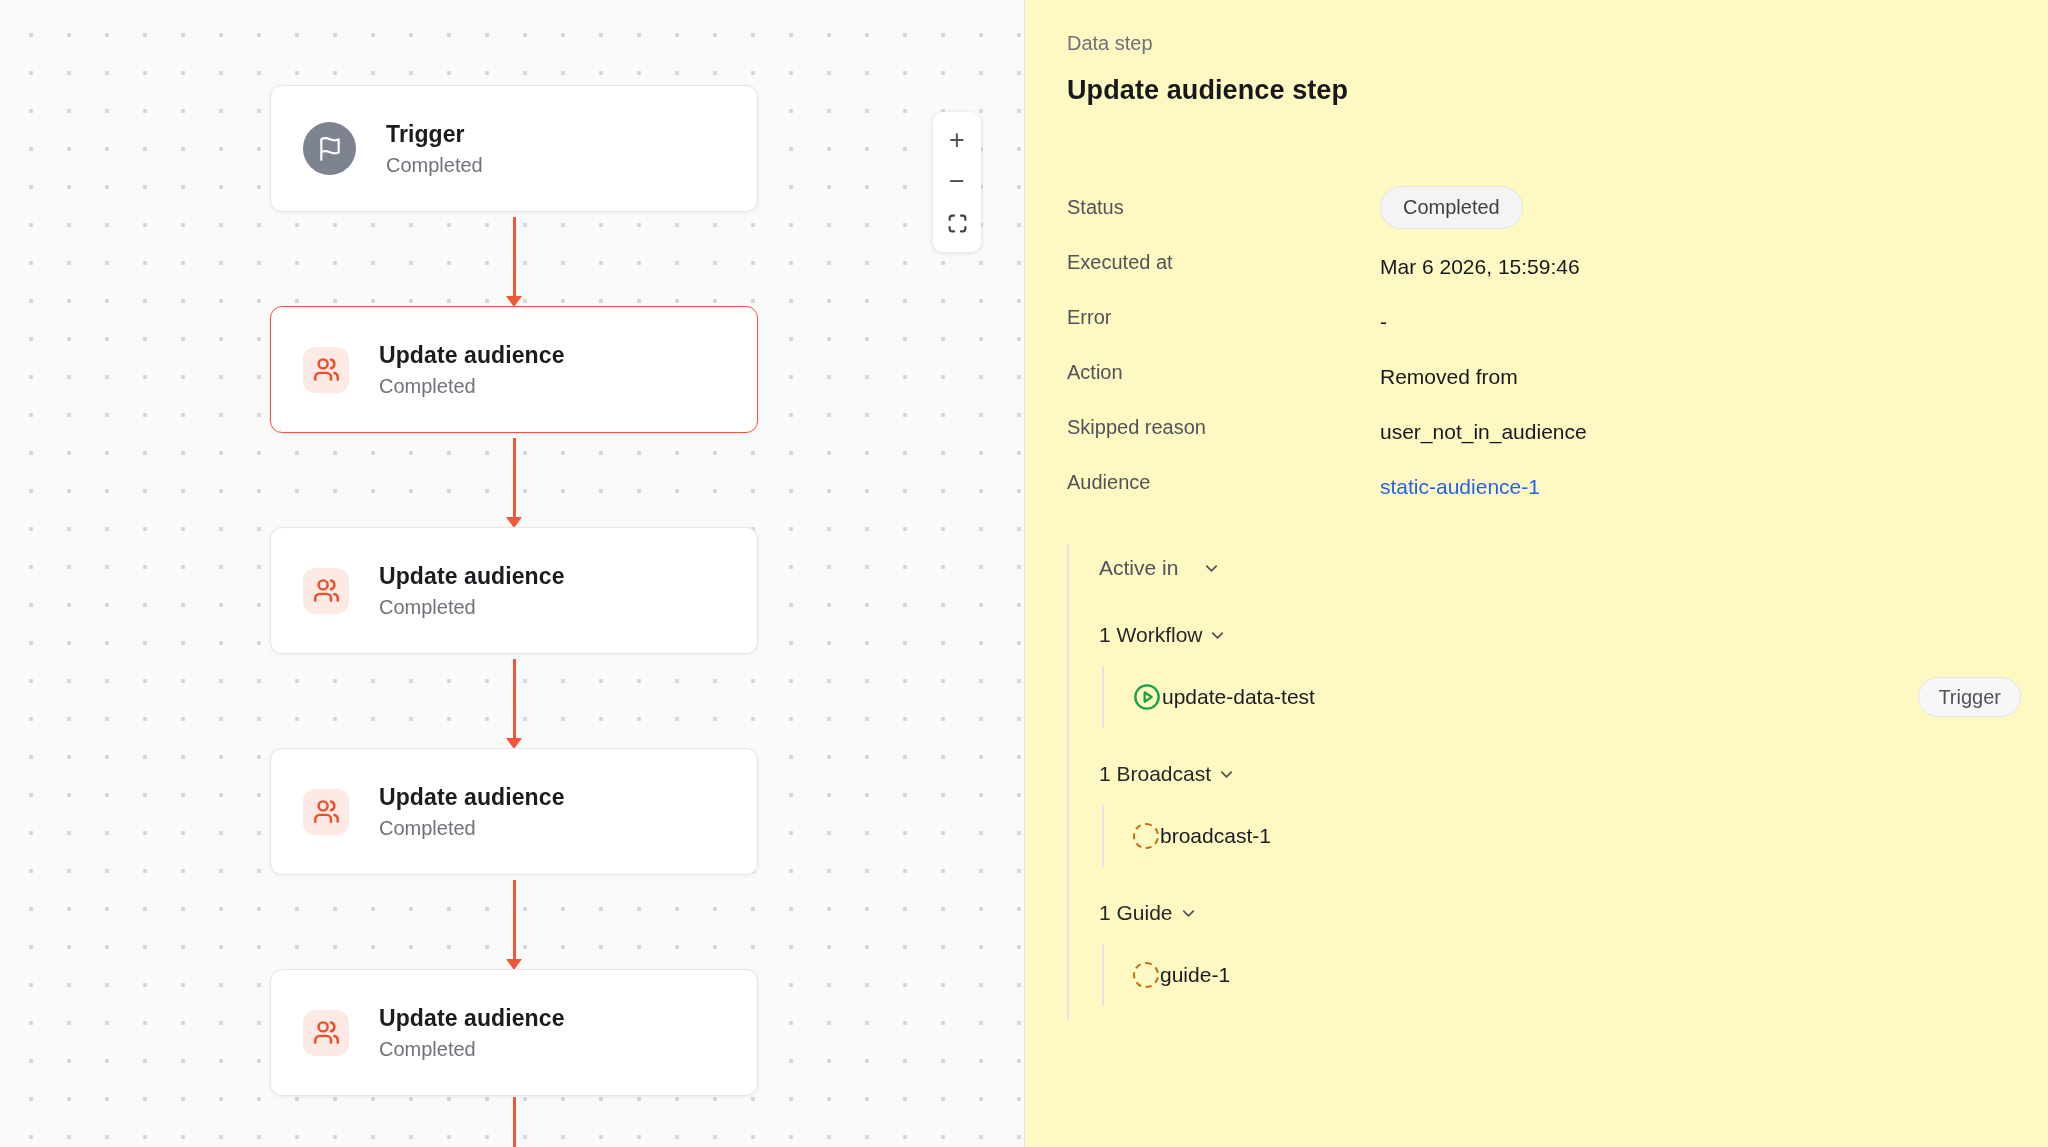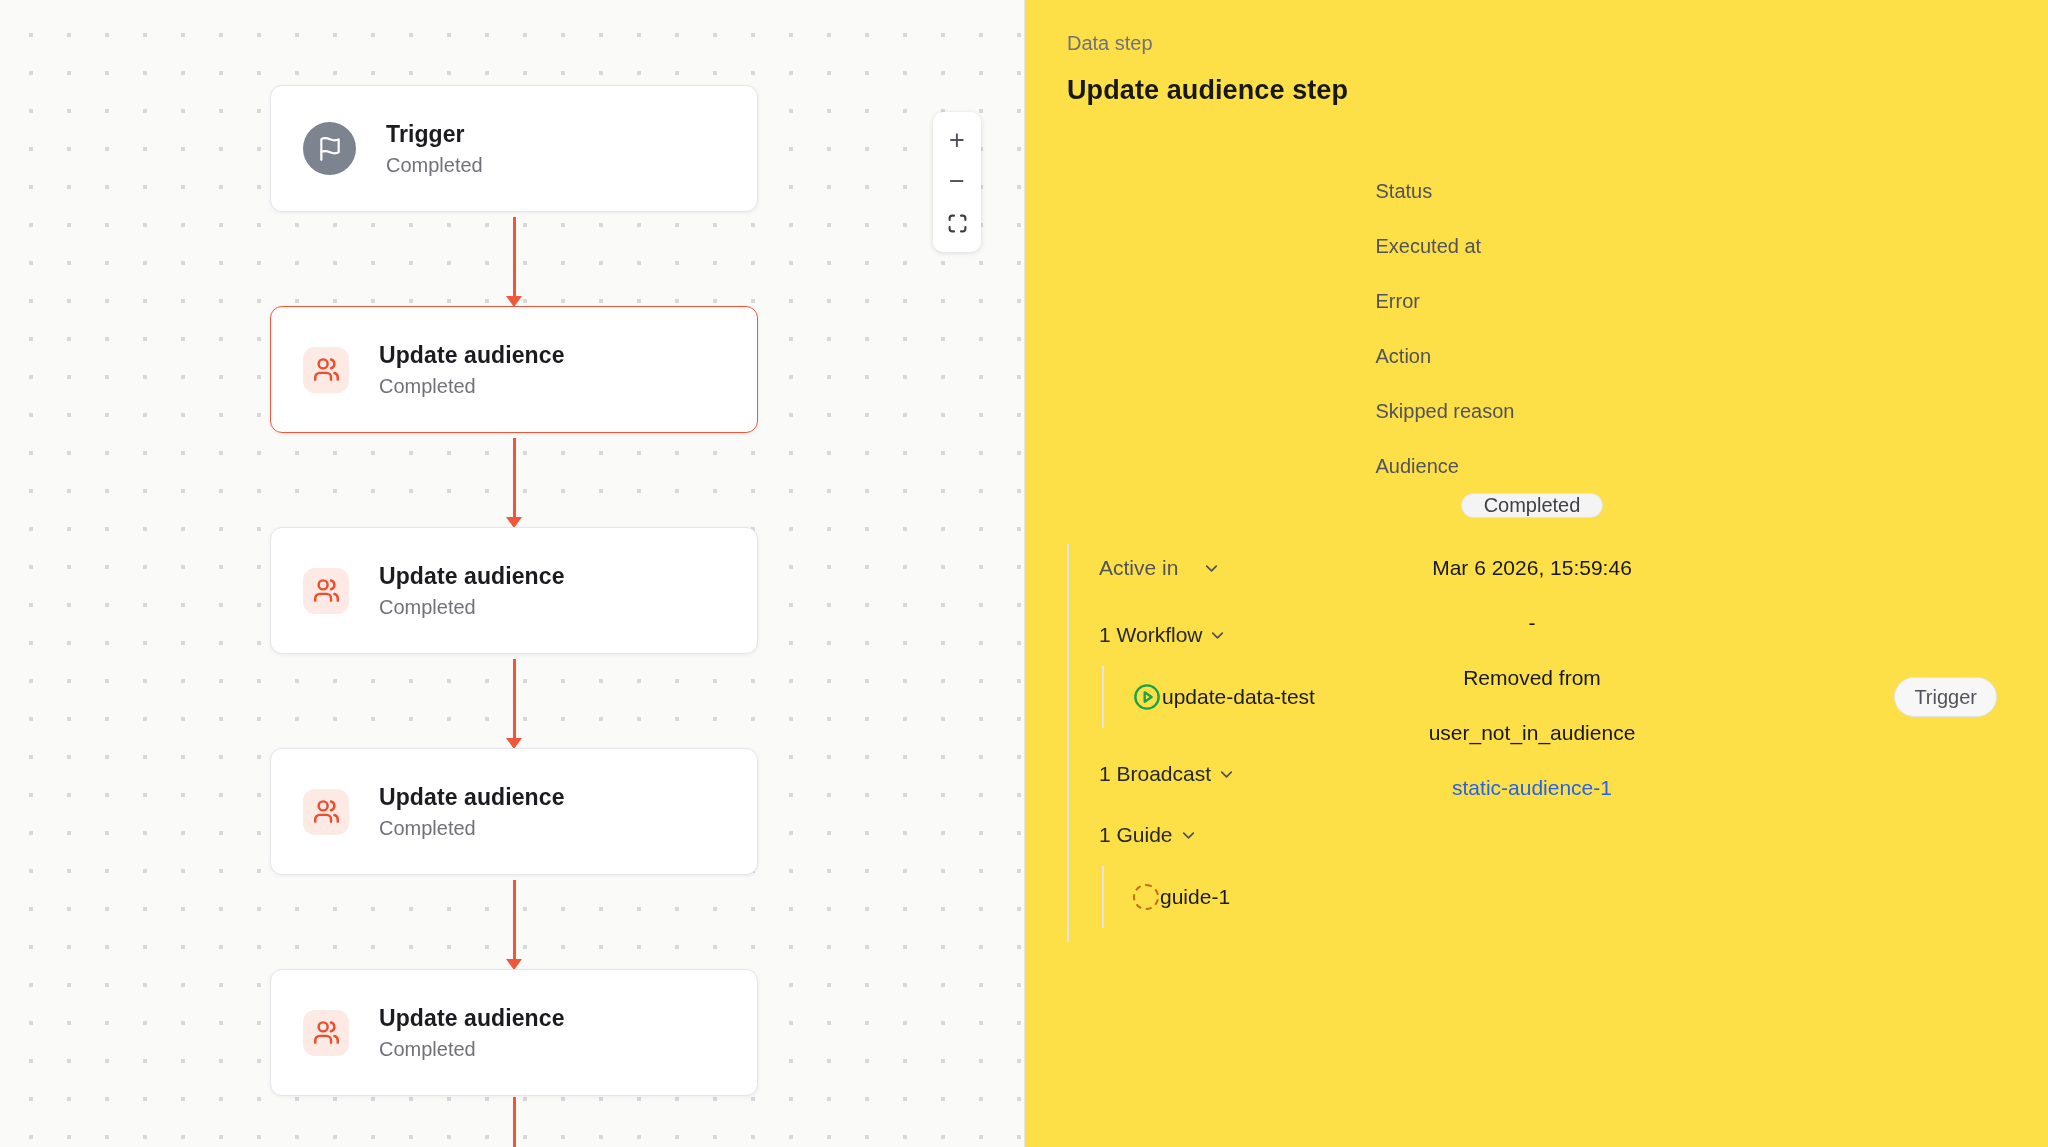--- a/index.html
+++ b/index.html
@@ -48,28 +48,28 @@
     padding:8px 0;
   }
   .zoom-btn {
     width:100%; height:34px; display:flex; align-items:center; justify-content:center;
     background:none; border:none; cursor:pointer;
     font-size:27px; font-weight:400; color:#52525b; font-family:inherit; line-height:1;
   }
 
   
   .panel {
-    flex:1 1 auto; height:1147px; background:#fde047;
-    padding:32px 51px 0 42px; position:relative;
+    flex:1 1 auto; height:1147px; background:#fef9c3;
+    padding:32px 27px 0 42px; position:relative;
   }
   .eyebrow { font-size:20px; color:#71717a; }
   .panel-title { font-size:27px; font-weight:700; color:#18181b; margin-top:20px; letter-spacing:.1px; }
 
   .fields { margin-top:74px; }
-  .field-row { display:flex; align-items:center; height:55px;flex-direction:column; }
+  .field-row { display:flex; align-items:center; height:55px; }
   .field-label { width:313px; flex:0 0 313px; font-size:20px; color:#52525b; }
   .field-value { font-size:21px; font-weight:500; color:#18181b;margin-top:8px; }
   .field-value.link { color:#2562eb; font-weight:400; cursor:pointer; }
   .badge {
     display:inline-flex; align-items:center; height:43px; padding:0 22px;
     background:#f4f4f5; border:1px solid #e4e4e7; border-radius:999px;
     font-size:20px; color:#3f3f46; font-weight:400;
   }
 
   .active-in {
@@ -273,20 +273,24 @@
       </div>
 
       <div class="group-header">
         <span class="group-label">1 Broadcast</span>
         <span class="chev">
           <svg width="19" height="19" viewBox="0 0 24 24" fill="none" stroke="#52525b" stroke-width="2.2" stroke-linecap="round" stroke-linejoin="round">
               <path d="m6 9 6 6 6-6"></path>
             </svg>
         </span>
       </div>
+      <div class="item-row">
+        <span class="dashed-circle"></span>
+        <span class="item-name">broadcast-1</span>
+      </div>
 
       <div class="group-header">
         <span class="group-label">1 Guide</span>
         <span class="chev">
           <svg width="19" height="19" viewBox="0 0 24 24" fill="none" stroke="#52525b" stroke-width="2.2" stroke-linecap="round" stroke-linejoin="round">
               <path d="m6 9 6 6 6-6"></path>
             </svg>
         </span>
       </div>
       <div class="item-row">

